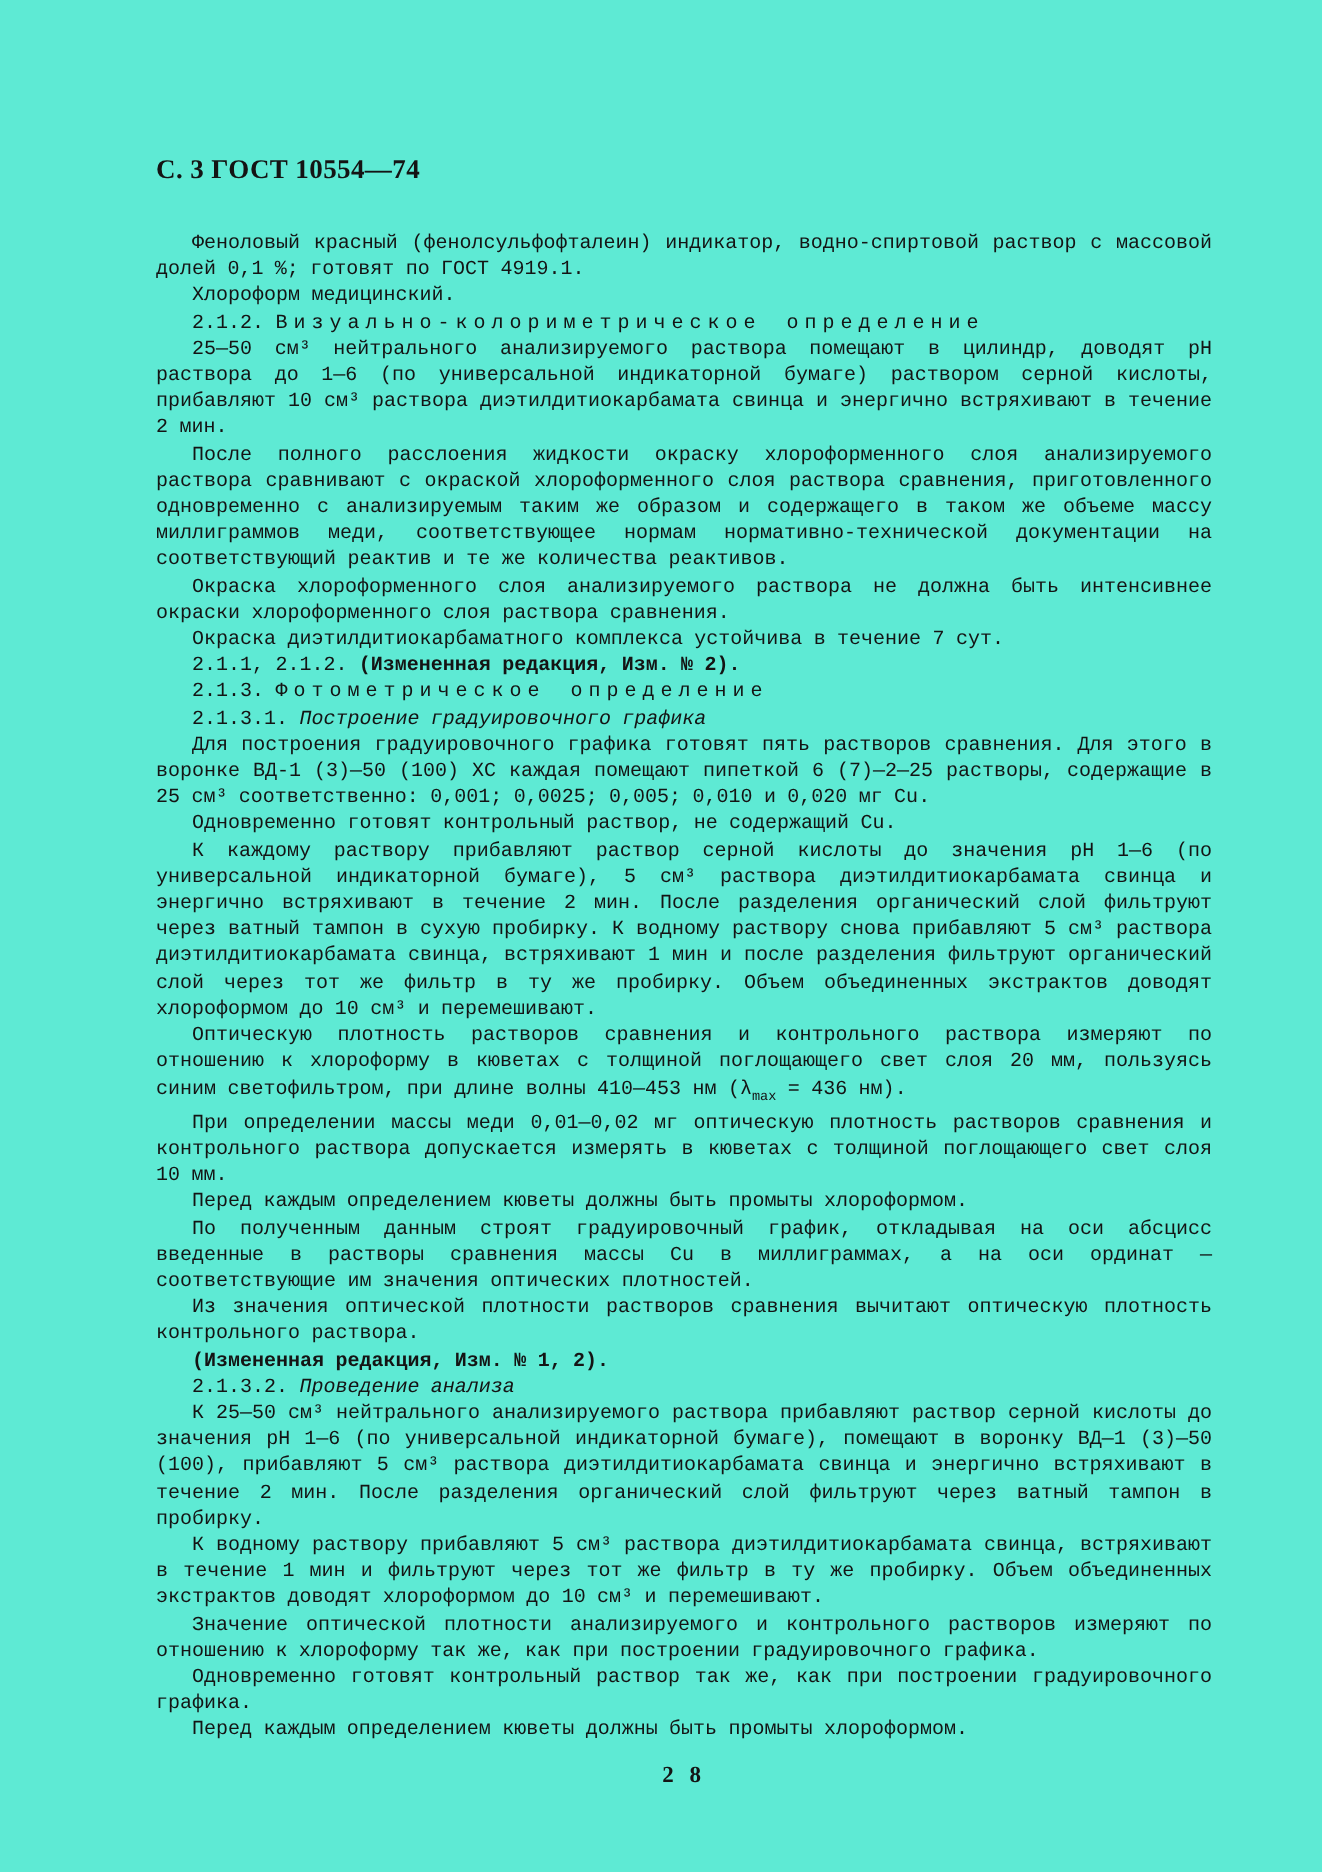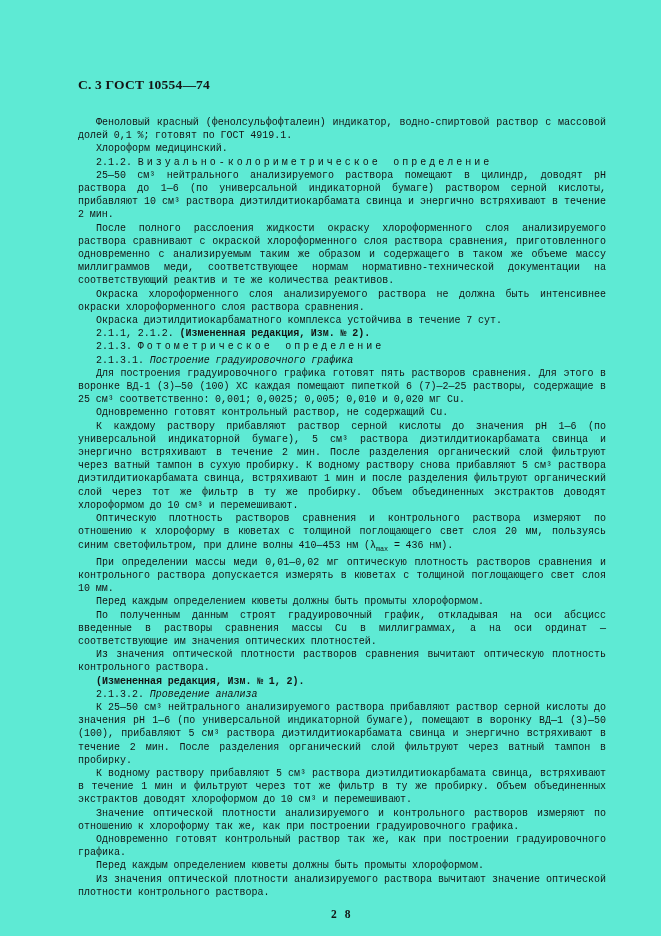--- a/index.html
+++ b/index.html
@@ -79,17 +79,16 @@
       <p><span>Перед каждым определением кюветы должны быть промыты хлороформом.</span></p>
       <p><span>По полученным данным строят градуировочный график, откладывая на оси абсцисс введенные в растворы сравнения массы Cu в миллиграммах, а на оси ординат — соответствующие им значения оптических плотностей.</span></p>
       <p><span>Из значения оптической плотности растворов сравнения вычитают оптическую плотность контрольного раствора.</span></p>
       <p><span class="seg-b">(Измененная редакция, Изм. № 1, 2).</span></p>
       <p><span>2.1.3.2. </span><span class="seg-i">Проведение анализа</span></p>
       <p><span>К 25—50 см³ нейтрального анализируемого раствора прибавляют раствор серной кислоты до значения pH 1—6 (по универсальной индикаторной бумаге), помещают в воронку ВД—1 (3)—50 (100), прибавляют 5 см³ раствора диэтилдитиокарбамата свинца и энергично встряхивают в течение 2 мин. После разделения органический слой фильтруют через ватный тампон в пробирку.</span></p>
       <p><span>К водному раствору прибавляют 5 см³ раствора диэтилдитиокарбамата свинца, встряхивают в течение 1 мин и фильтруют через тот же фильтр в ту же пробирку. Объем объединенных экстрактов доводят хлороформом до 10 см³ и перемешивают.</span></p>
       <p><span>Значение оптической плотности анализируемого и контрольного растворов измеряют по отношению к хлороформу так же, как при построении градуировочного графика.</span></p>
       <p><span>Одновременно готовят контрольный раствор так же, как при построении градуировочного графика.</span></p>
       <p><span>Перед каждым определением кюветы должны быть промыты хлороформом.</span></p>
-      <p><span>Из значения оптической плотности анализируемого раствора вычитают значение оптической плотности контрольного раствора.</span></p>
     </div>
 
   <div class="page-number">2 8</div>
 </div>
 
 </body></html>

